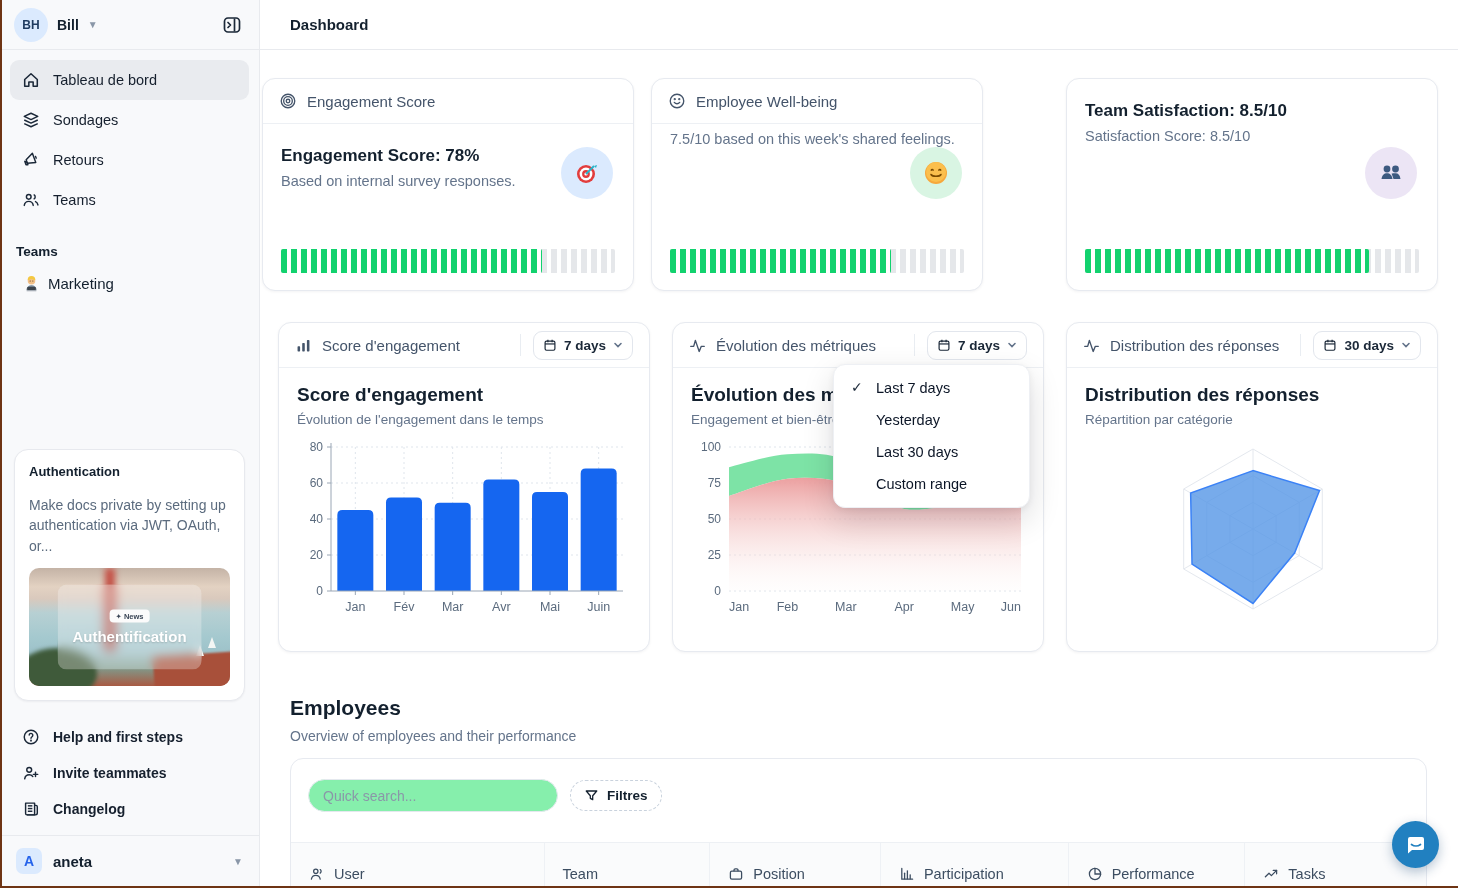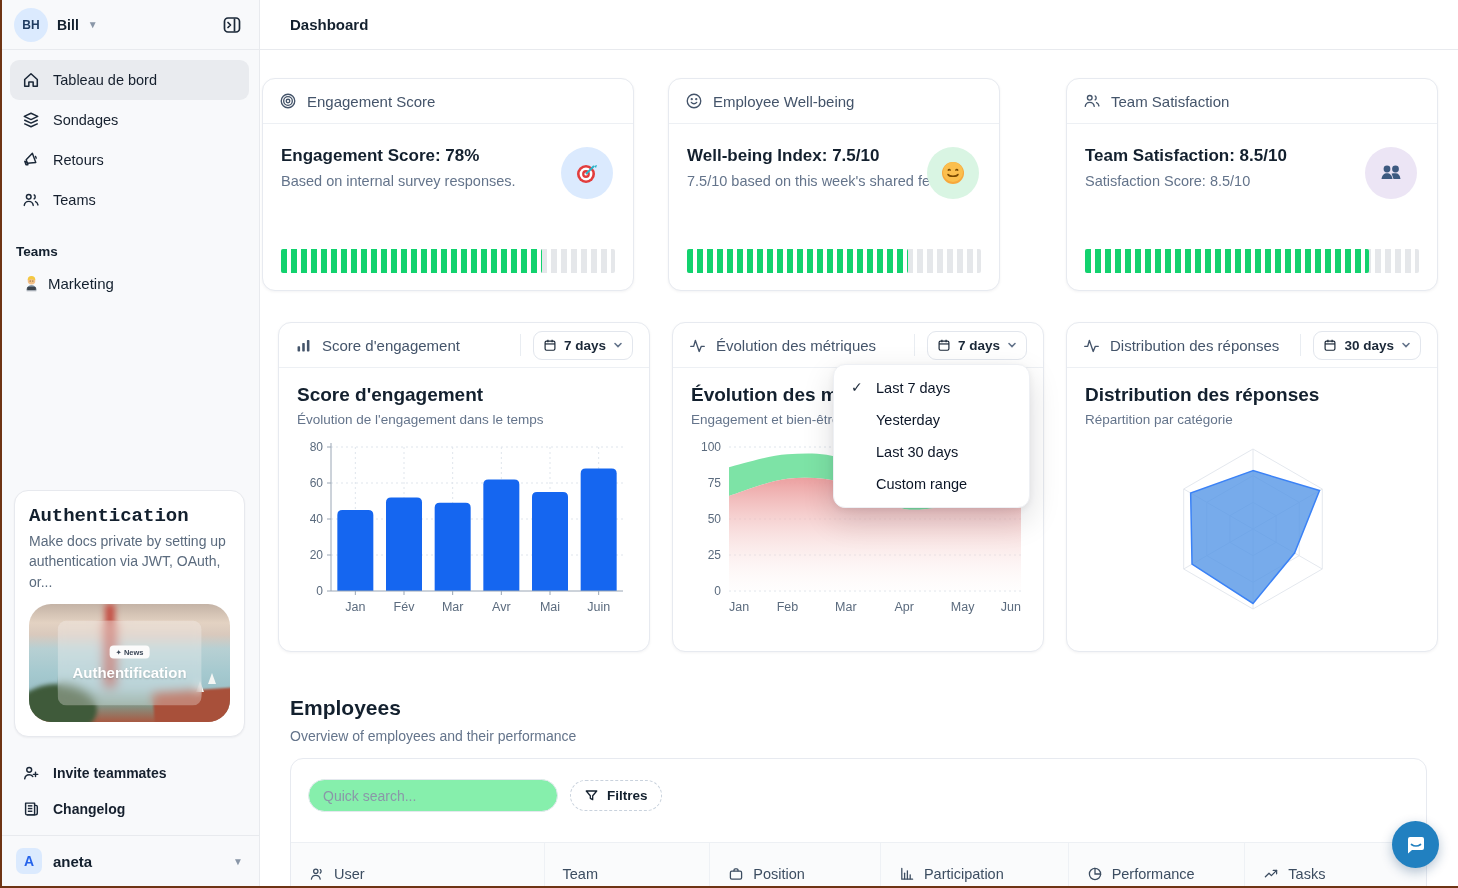--- a/index.html
+++ b/index.html
@@ -15,23 +15,23 @@
   .sb-user{font-size:14px;font-weight:bold;}
   .chev{color:#8a97a8;font-size:10px;}
   .collapse-btn{margin-left:auto;width:26px;height:26px;border-radius:7px;display:flex;align-items:center;justify-content:center;cursor:pointer;}
   .nav{padding:10px;}
   .nav-item{display:flex;align-items:center;gap:13px;height:40px;padding:0 12px;border-radius:9px;font-size:14.5px;color:#16202e;cursor:pointer;}
   .nav-item.active{background:#e9ebef;}
   .nav-item svg, .fnav-item svg{flex:none;}
   .sec-label{margin:14px 16px 4px;font-size:13.5px;font-weight:bold;color:#13202e;}
   .team-item{display:flex;align-items:center;gap:7px;height:40px;padding:0 22px;font-size:15px;cursor:pointer;}
   .auth-card{margin:auto 14px 18px;background:#fff;border:1px solid #e7e9ee;border-radius:14px;padding:14px;box-shadow:0 1px 2px rgba(16,24,40,.05);}
-  .auth-title{font-size:19px;font-weight:bold;margin-bottom:4px;font-family:Liberation Mono, monospace;}
+  .auth-title{font-size:13px;font-weight:bold;margin-bottom:16px;}
   .auth-body{font-size:14px;color:#5b6b7e;line-height:1.45;margin-bottom:12px;}
-  .auth-img{position:relative;height:118px;border-radius:22px;overflow:hidden;
+  .auth-img{position:relative;height:118px;border-radius:10px;overflow:hidden;
     background:linear-gradient(180deg,#c4b3a6 0%,#e3d2c2 16%,#d9c9bd 26%,#b7d0d3 38%,#a5c9cf 58%,#9dc2c9 72%,#7e9c8e 84%,#a85a43 100%);}
   .auth-img .bridge{position:absolute;left:38%;top:0;width:10px;height:70%;background:linear-gradient(180deg,#c65146,#b14036);filter:blur(3px);}
   .auth-img .bush{position:absolute;left:-12px;bottom:-14px;width:80px;height:52px;border-radius:50%;background:#3f5a3a;filter:blur(2px);}
   .auth-img .brick{position:absolute;right:-10px;bottom:-12px;width:86px;height:44px;background:#a8503a;transform:rotate(-4deg);filter:blur(1px);}
   .auth-img .sail{position:absolute;width:0;height:0;border-left:4px solid transparent;border-right:4px solid transparent;border-bottom:11px solid #f4f6f4;}
   .auth-overlay{position:absolute;left:50%;top:50%;transform:translate(-50%,-50%);width:72%;height:72%;background:rgba(252,250,248,.30);backdrop-filter:blur(5px);border-radius:9px;display:flex;flex-direction:column;align-items:center;justify-content:center;gap:5px;}
   .news-pill{background:#fbfbfb;border-radius:4px;font-size:7.5px;font-weight:bold;color:#3a4656;padding:2px 6px;}
   .auth-img-title{color:#fff;font-weight:bold;font-size:15px;text-shadow:0 1px 2px rgba(0,0,0,.18);}
   .fnav{padding:0 10px;}
   .fnav-item{display:flex;align-items:center;gap:13px;height:36px;padding:0 12px;border-radius:9px;font-size:14px;font-weight:600;color:#16202e;cursor:pointer;}
@@ -165,20 +165,28 @@
       <div class="auth-overlay">
         <span class="news-pill">✦ News</span>
         <span class="auth-img-title">Authentification</span>
       </div>
     </div>
   </div>
 
   <div class="fnav">
     <div class="fnav-item">
       <svg class="ic" width="18" height="18" viewBox="0 0 20 20" fill="none" stroke="#1b2838" stroke-width="1.6" stroke-linecap="round">
+          <circle cx="10" cy="10" r="7.5"></circle>
+          <path d="M8 7.8a2 2 0 113.4 1.6c-.7.6-1.4 1-1.4 2"></path>
+          <circle cx="10" cy="14" r=".4" fill="#1b2838"></circle>
+        </svg>
+      <span>Help and first steps</span>
+    </div>
+    <div class="fnav-item">
+      <svg class="ic" width="18" height="18" viewBox="0 0 20 20" fill="none" stroke="#1b2838" stroke-width="1.6" stroke-linecap="round">
           <circle cx="8" cy="6.5" r="2.7"></circle>
           <path d="M3 16.5c.5-3 2.5-4.5 5-4.5 1.6 0 3 .6 4 1.8"></path>
           <line x1="15" y1="9" x2="15" y2="14"></line>
           <line x1="12.5" y1="11.5" x2="17.5" y2="11.5"></line>
         </svg>
       <span>Invite teammates</span>
     </div>
     <div class="fnav-item">
       <svg class="ic" width="18" height="18" viewBox="0 0 20 20" fill="none" stroke="#1b2838" stroke-width="1.6" stroke-linejoin="round">
           <path d="M4 3.5h10v13H5.5A1.5 1.5 0 014 15z"></path>
@@ -223,57 +231,47 @@
           <line x1="13" y1="15" x2="21" y2="7" stroke="#2bb3c9" stroke-width="2"></line>
           <path d="M21 7l3-1-1 3z" fill="#2bb3c9"></path>
         </svg>
     </div>
     <div class="kpi-bar">
       <div class="stripe gray"></div>
         <div class="stripe green" style="width: 78%;"></div>
     </div>
   </section>
 
-  <section class="card kpi-card" style="left:408px;top:78px;width:332px;">
+  <section class="card kpi-card" style="left:391px;top:78px;width:332px;">
     <div class="card-hdr">
       <svg class="ic" width="18" height="18" viewBox="0 0 20 20" fill="none" stroke="#44546a" stroke-width="1.5" stroke-linecap="round">
           <circle cx="10" cy="10" r="7.5"></circle>
           <path d="M7 11.5c.8 1.1 1.8 1.6 3 1.6s2.2-.5 3-1.6"></path>
           <circle cx="7.5" cy="8" r=".5" fill="#44546a"></circle>
           <circle cx="12.5" cy="8" r=".5" fill="#44546a"></circle>
         </svg>
       <span class="card-hdr-label">Employee Well-being</span>
     </div>
-    <div class="kpi-title">Well-being Index: 7.5/10</div>
     <div class="kpi-sub">7.5/10 based on this week's shared feelings.</div>
     <div class="kpi-emoji" style="background:#d9f5e3;">
       <svg class="ic" width="28" height="28" viewBox="0 0 28 28">
           <circle cx="14" cy="14" r="11" fill="#f7a83c"></circle>
           <circle cx="14" cy="13" r="10" fill="#fbbf4d"></circle>
           <path d="M9.2 11.2c.3-1 1.7-1 2 0" stroke="#7a4a00" stroke-width="1.4" fill="none" stroke-linecap="round"></path>
           <path d="M16.8 11.2c.3-1 1.7-1 2 0" stroke="#7a4a00" stroke-width="1.4" fill="none" stroke-linecap="round"></path>
           <path d="M9 15.5c1.4 2.4 8.6 2.4 10 0" stroke="#7a4a00" stroke-width="1.5" fill="none" stroke-linecap="round"></path>
         </svg>
     </div>
     <div class="kpi-bar">
       <div class="stripe gray"></div>
         <div class="stripe green" style="width: 75%;"></div>
     </div>
   </section>
 
   <section class="card kpi-card" style="left:806px;top:78px;width:372px;">
-    <div class="card-hdr">
-      <svg class="ic" width="18" height="18" viewBox="0 0 20 20" fill="none" stroke="#44546a" stroke-width="1.5" stroke-linecap="round">
-          <circle cx="7.5" cy="6.5" r="2.6"></circle>
-          <path d="M2.5 16c.5-3 2.5-4.5 5-4.5s4.5 1.5 5 4.5"></path>
-          <path d="M13.5 4.4a2.6 2.6 0 010 4.3"></path>
-          <path d="M15 11.8c1.6.7 2.4 2 2.7 3.7"></path>
-        </svg>
-      <span class="card-hdr-label">Team Satisfaction</span>
-    </div>
     <div class="kpi-title">Team Satisfaction: 8.5/10</div>
     <div class="kpi-sub">Satisfaction Score: 8.5/10</div>
     <div class="kpi-emoji" style="background:#ece5f5;">
       <svg class="ic" width="26" height="26" viewBox="0 0 26 26" fill="#3d5a80">
           <circle cx="9" cy="9" r="3.4"></circle>
           <path d="M3.5 19c.5-4 2.6-5.8 5.5-5.8S14 15 14.5 19z"></path>
           <circle cx="17.5" cy="9" r="3.4"></circle>
           <path d="M13.6 13.6c.9-.3 2-.4 3.9-.4 2.9 0 4.5 1.8 5 5.8h-7z"></path>
         </svg>
     </div>

